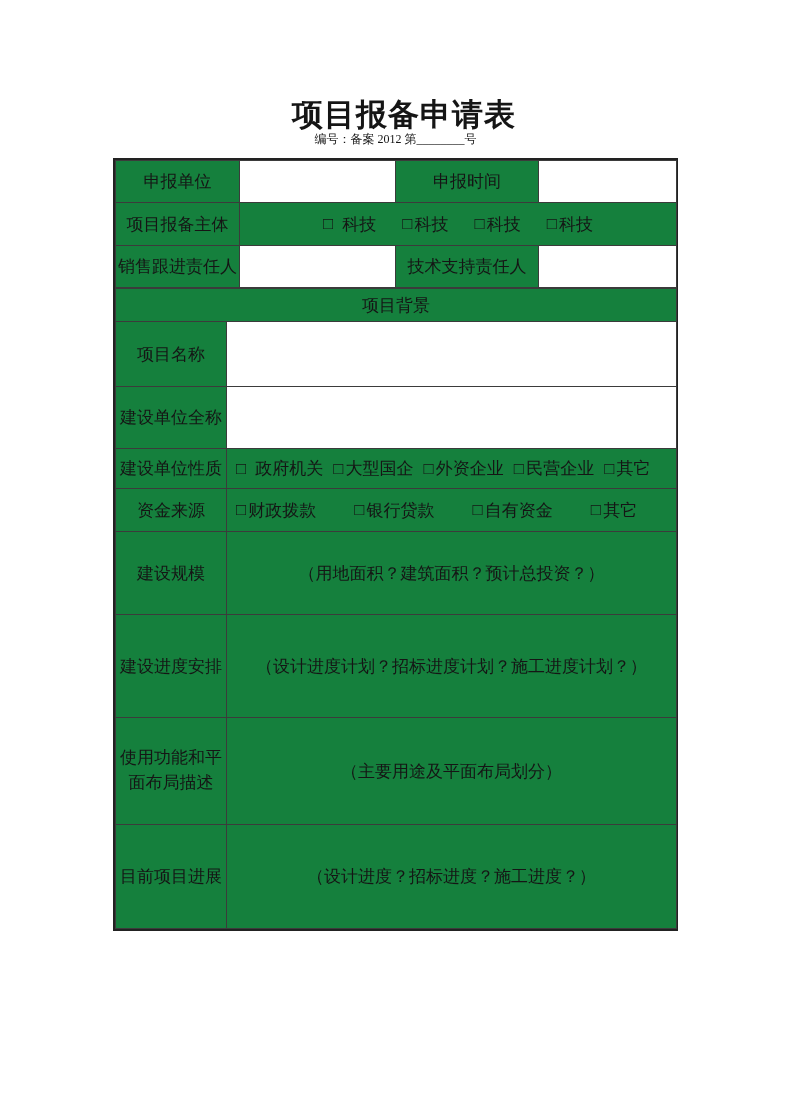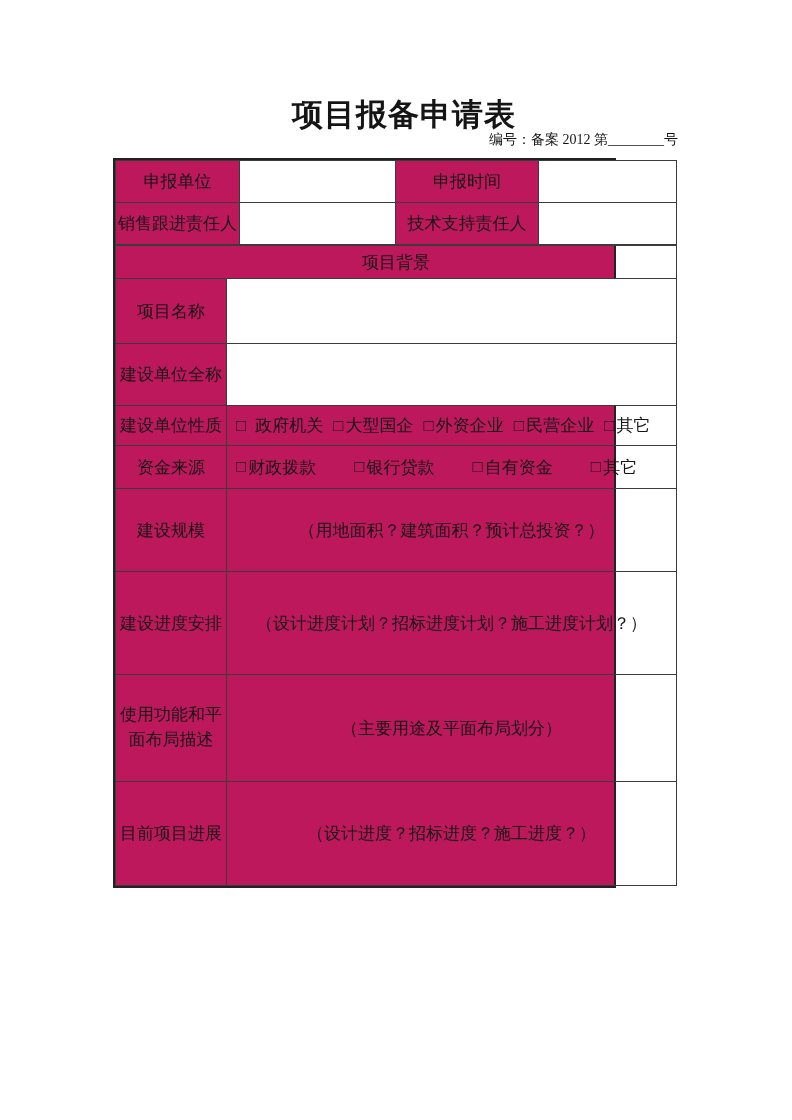--- a/index.html
+++ b/index.html
@@ -25,32 +25,32 @@
     text-align: center;
     font-size: 31px;
     font-weight: 600;
     letter-spacing: 1px;
   }
   .doc-number {
     position: absolute;
     top: 131px;
     left: 113px;
     width: 565px;
-    text-align: right;
-    font-size: 14px;
+    text-align: center;
+    font-size: 12px;
     white-space: pre;
   }
   .form-wrap {
     position: absolute;
     left: 113px;
     top: 158px;
-    width: 503px;
+    width: 565px;
     border: 2px solid #222222;
     box-sizing: border-box;
-    background: #be185d;
+    background: #15803d;
   }
   table.frm {
     border-collapse: collapse;
     table-layout: fixed;
     width: 100%;
   }
   table.frm td {
     border: 1px solid #3b3b3b;
     font-size: 17px;
     vertical-align: middle;
@@ -112,20 +112,43 @@
           <col style="width:143px">
           <col style="width:138px">
       </colgroup>
       <tbody>
           <tr style="height:42px">
         <td class="lbl">申报单位</td>
         <td class="blank"></td>
         <td class="lbl">申报时间</td>
         <td class="blank"></td>
       </tr>
+      <tr style="height:43px">
+        <td class="lbl">项目报备主体</td>
+        <td colspan="3">
+          <div class="optrow center gap26">
+            <span class="opt firstspace">
+              <span class="cb">□</span>
+              <span>科技</span>
+            </span>
+            <span class="opt">
+              <span class="cb">□</span>
+              <span>科技</span>
+            </span>
+            <span class="opt">
+              <span class="cb">□</span>
+              <span>科技</span>
+            </span>
+            <span class="opt">
+              <span class="cb">□</span>
+              <span>科技</span>
+            </span>
+          </div>
+        </td>
+      </tr>
       <tr style="height:42px">
         <td class="lbl">销售跟进责任人</td>
         <td class="blank"></td>
         <td class="lbl">技术支持责任人</td>
         <td class="blank"></td>
       </tr>
     </tbody>
       </table>
 
     <table class="frm">

